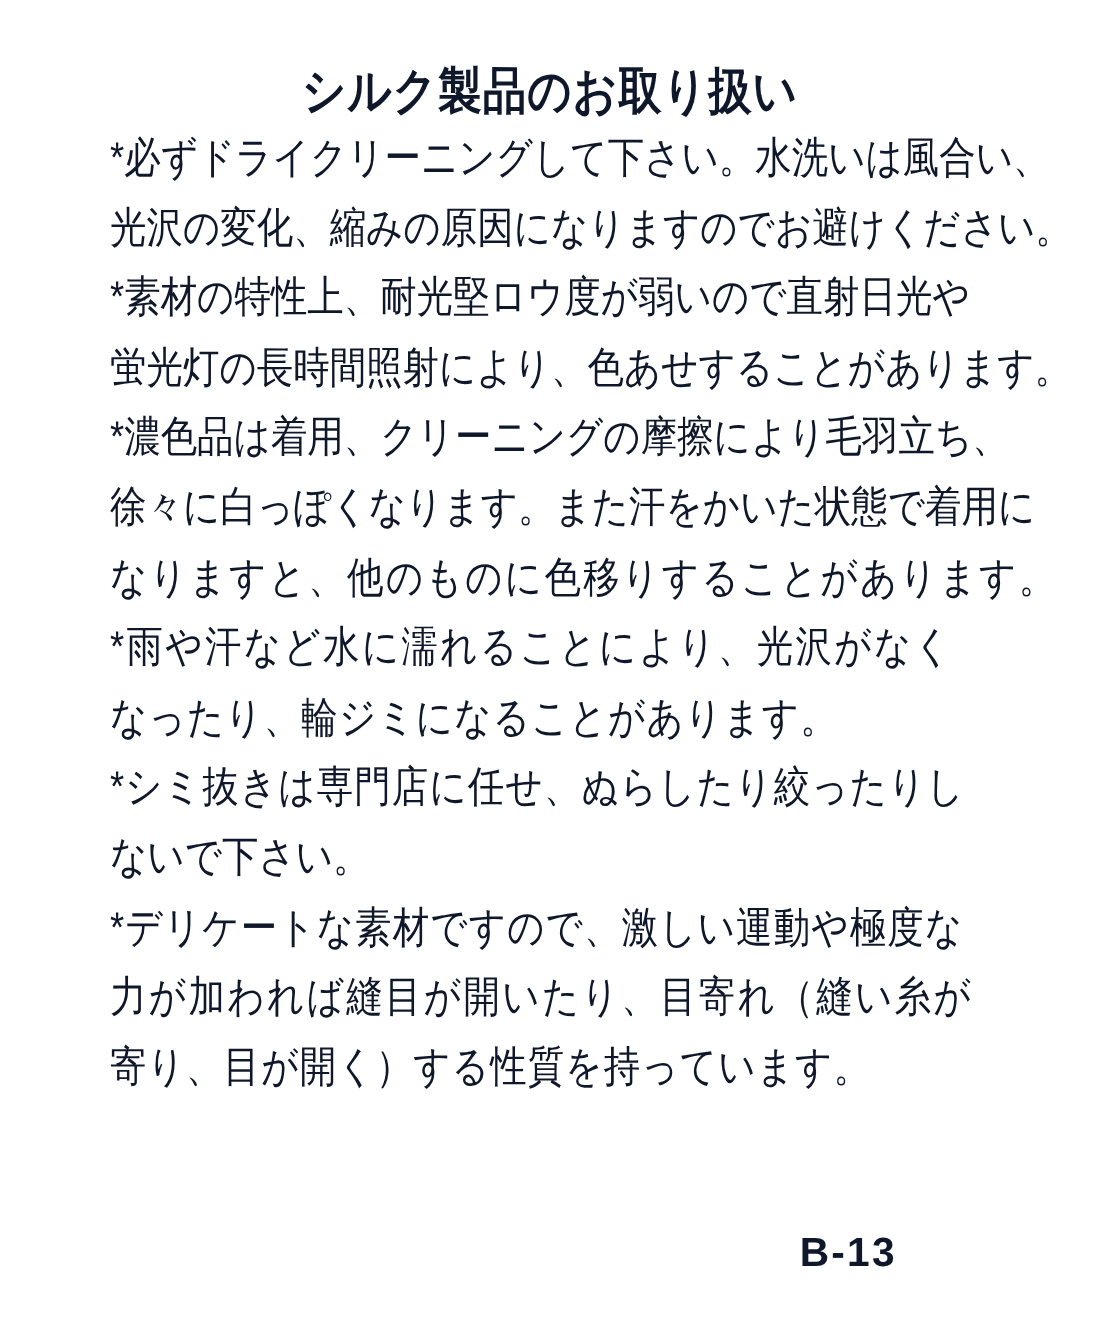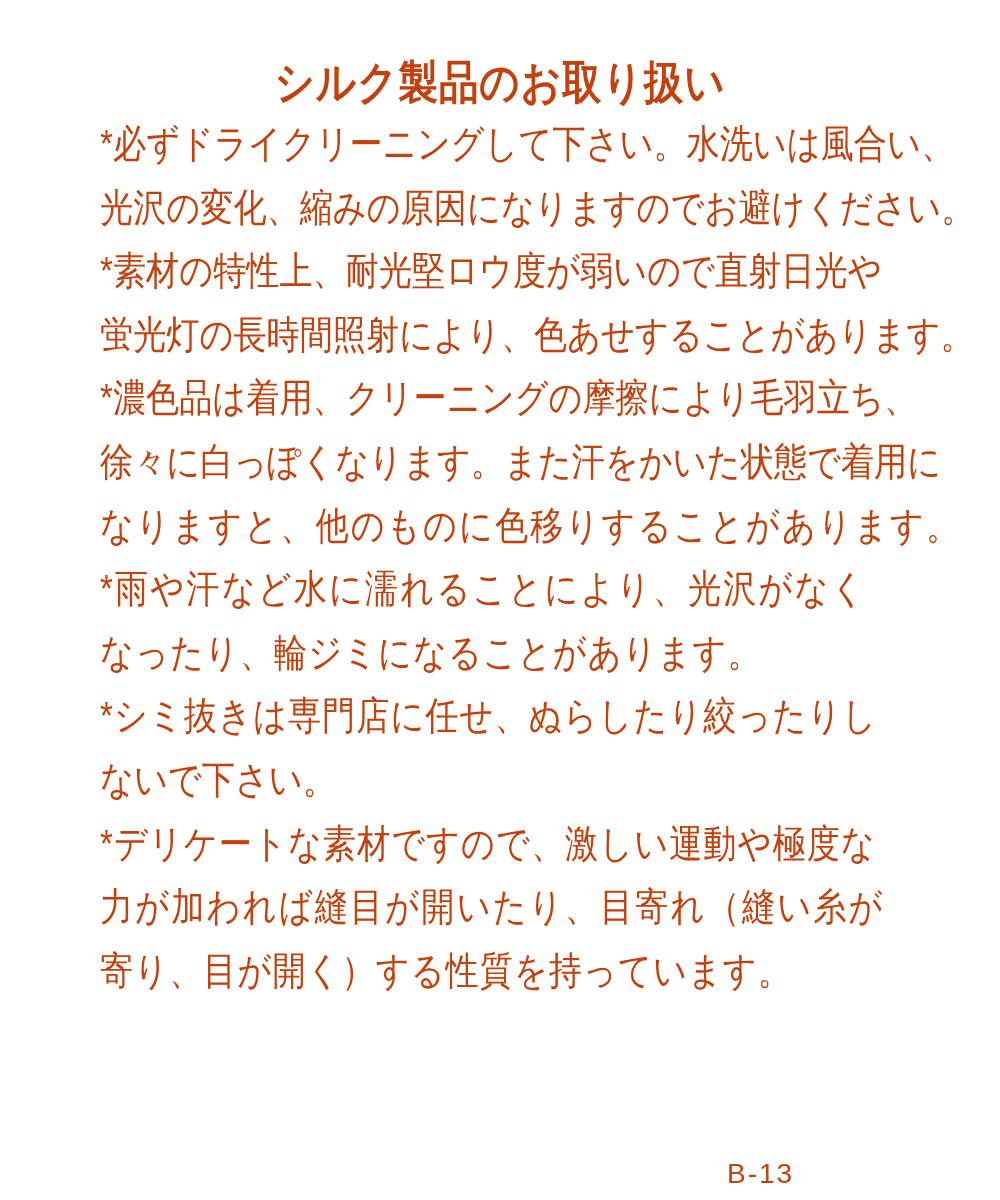--- a/index.html
+++ b/index.html
@@ -10,21 +10,21 @@
     width: 1000px;
     height: 1200px;
     background: #ffffff;
     font-family: "Liberation Sans", "DejaVu Sans", sans-serif;
   }
   .page {
     position: relative;
     width: 1000px;
     height: 1200px;
     background: #ffffff;
-    color: #c2410c;
+    color: #0f172a;
     overflow: hidden;
   }
   .title {
     position: absolute;
     top: 52px;
     left: 0;
     width: 1000px;
     margin: 0;
     text-align: center;
     font-size: 46px;
@@ -47,25 +47,24 @@
     white-space: nowrap;
     transform: scaleX(0.85);
     transform-origin: 0 50%;
   }
   .ls-wide { letter-spacing: 2.5px; }
   .ls-slight { letter-spacing: 1.2px; }
   .page-label {
     position: absolute;
     left: 727px;
     top: 1118px;
-    font-size: 28px;
-    font-weight: normal;
+    font-size: 37px;
+    font-weight: bold;
     letter-spacing: 2px;
     white-space: nowrap;
-    margin-top: 40px;
   }
 </style>
 </head>
 <body>
 
 <div class="page">
 
   <h1 class="title">シルク製品のお取り扱い</h1>
 
   <div class="body-block">

